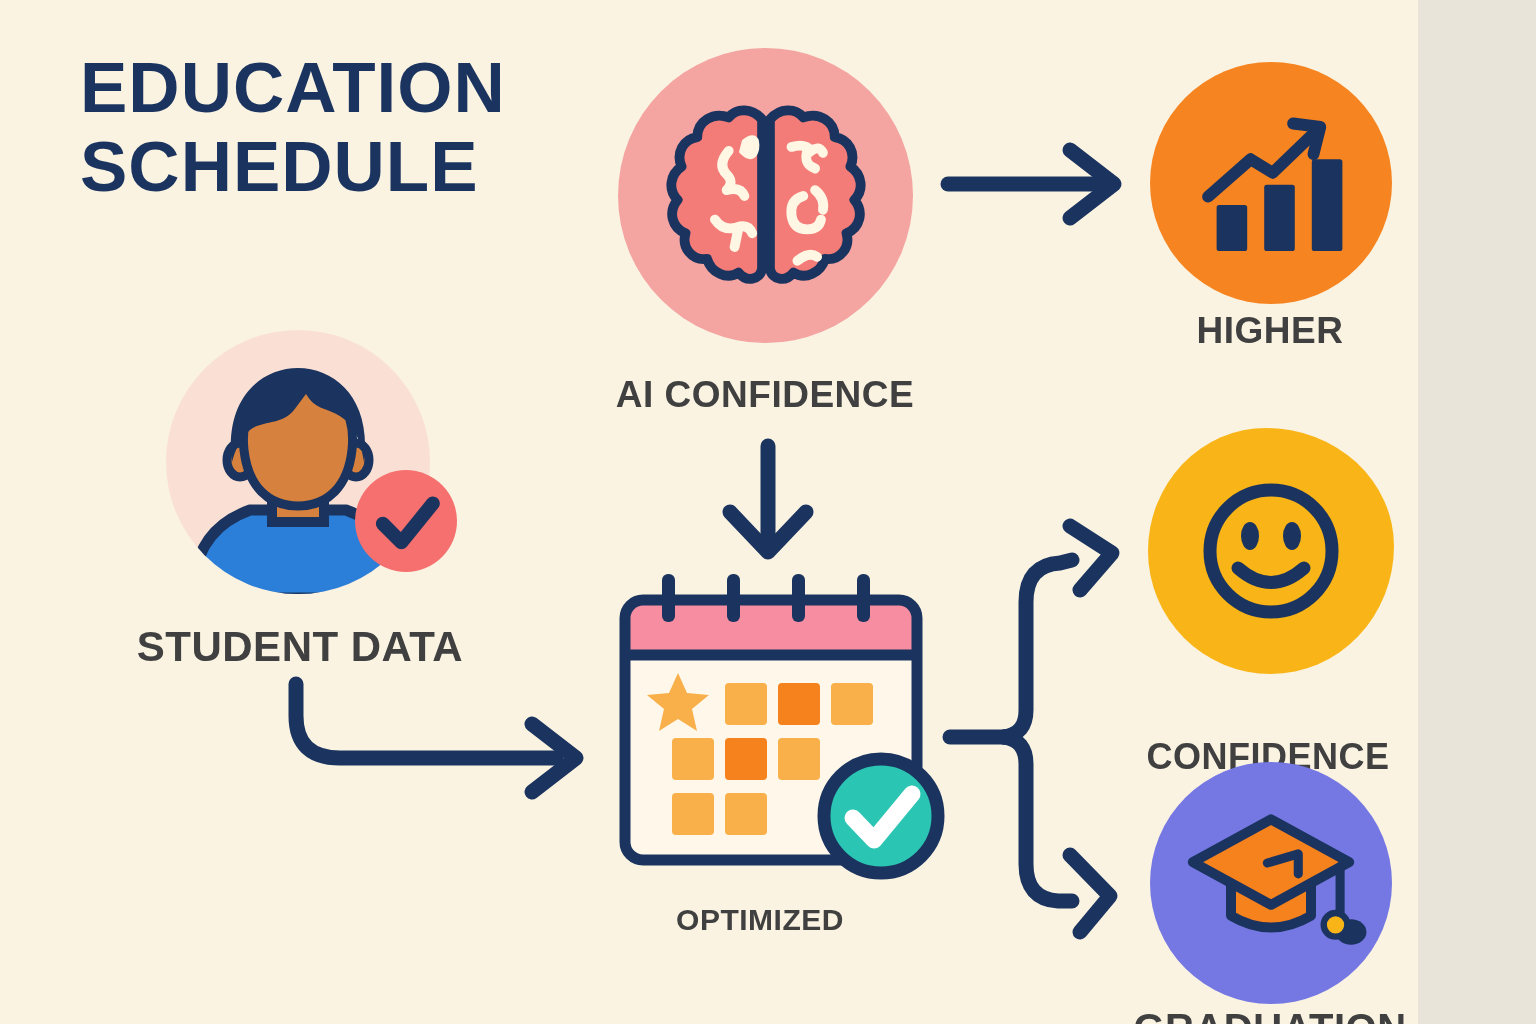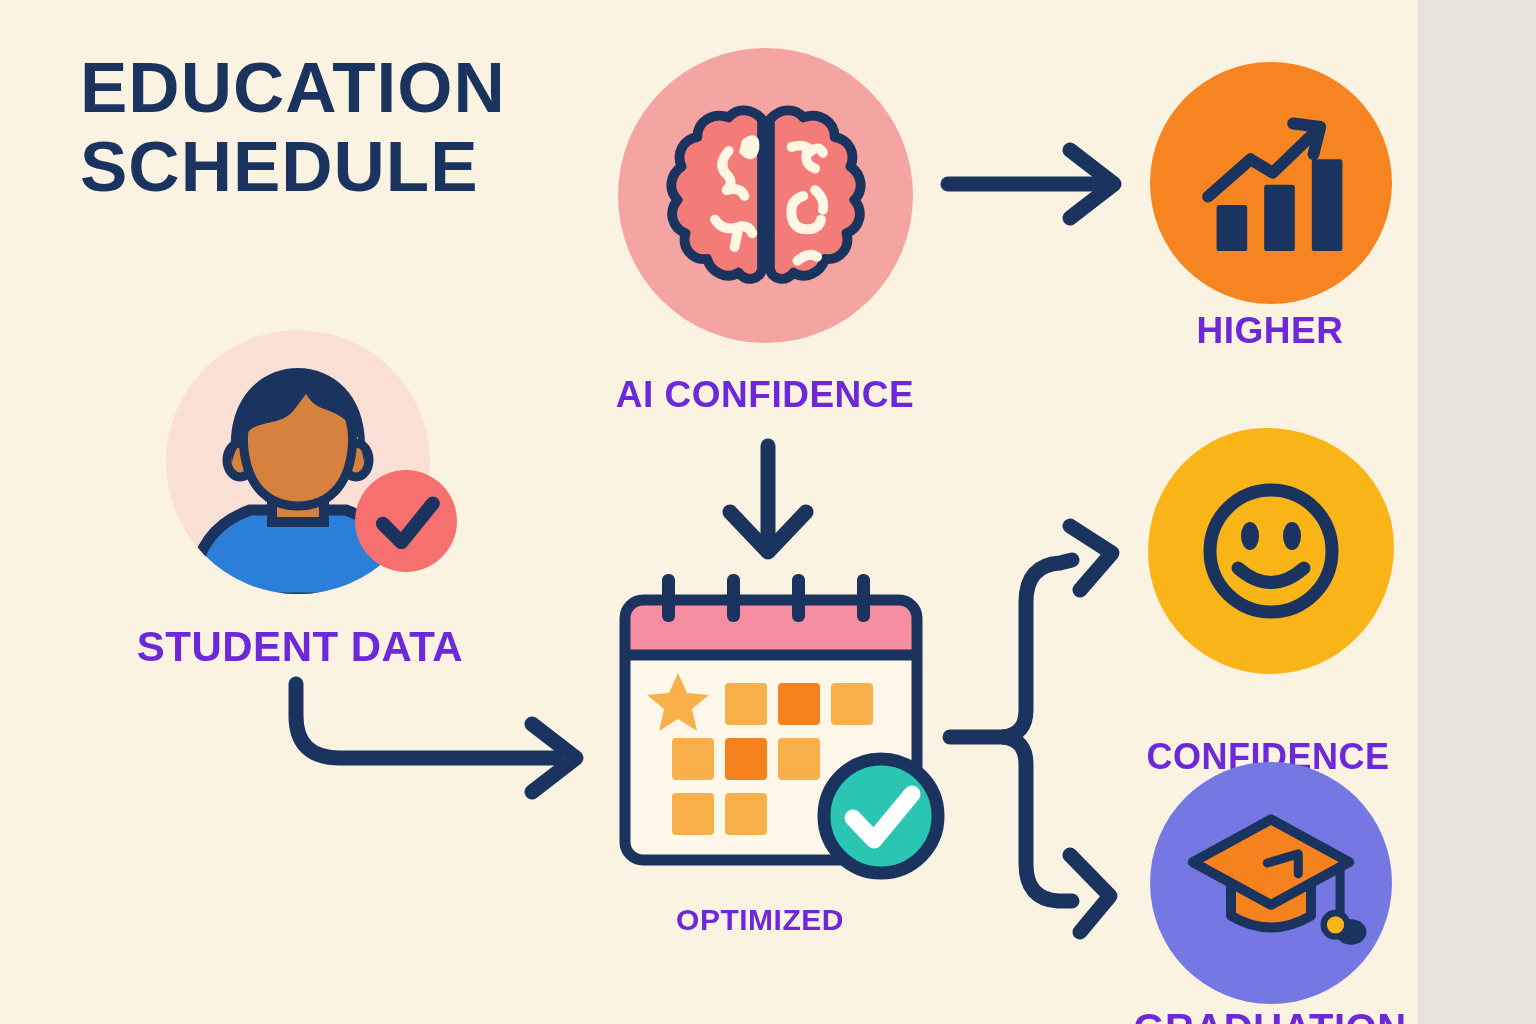--- a/index.html
+++ b/index.html
@@ -12,21 +12,21 @@
   svg { overflow:visible; display:block; }
   .abs { position:absolute; }
   .circle { border-radius:50%; display:flex; align-items:center; justify-content:center; }
   .page-title {
     position:absolute; left:80px; top:48px; width:600px;
     font-size:71px; line-height:79px; font-weight:800;
     letter-spacing:1px; color:#1B345F;
   }
   .page-title span { display:block; }
   .node-label {
-    position:absolute; text-align:center; color:#6d28d9;
+    position:absolute; text-align:center; color:#404040;
     font-weight:800; letter-spacing:0.5px; font-size:37px; line-height:45px;
   }
   .node-label span { display:block; }
   #arrow-layer { position:absolute; left:0; top:0; width:1536px; height:1024px; }
 </style>
 </head>
 <body>
 
 <div class="stage">
 

